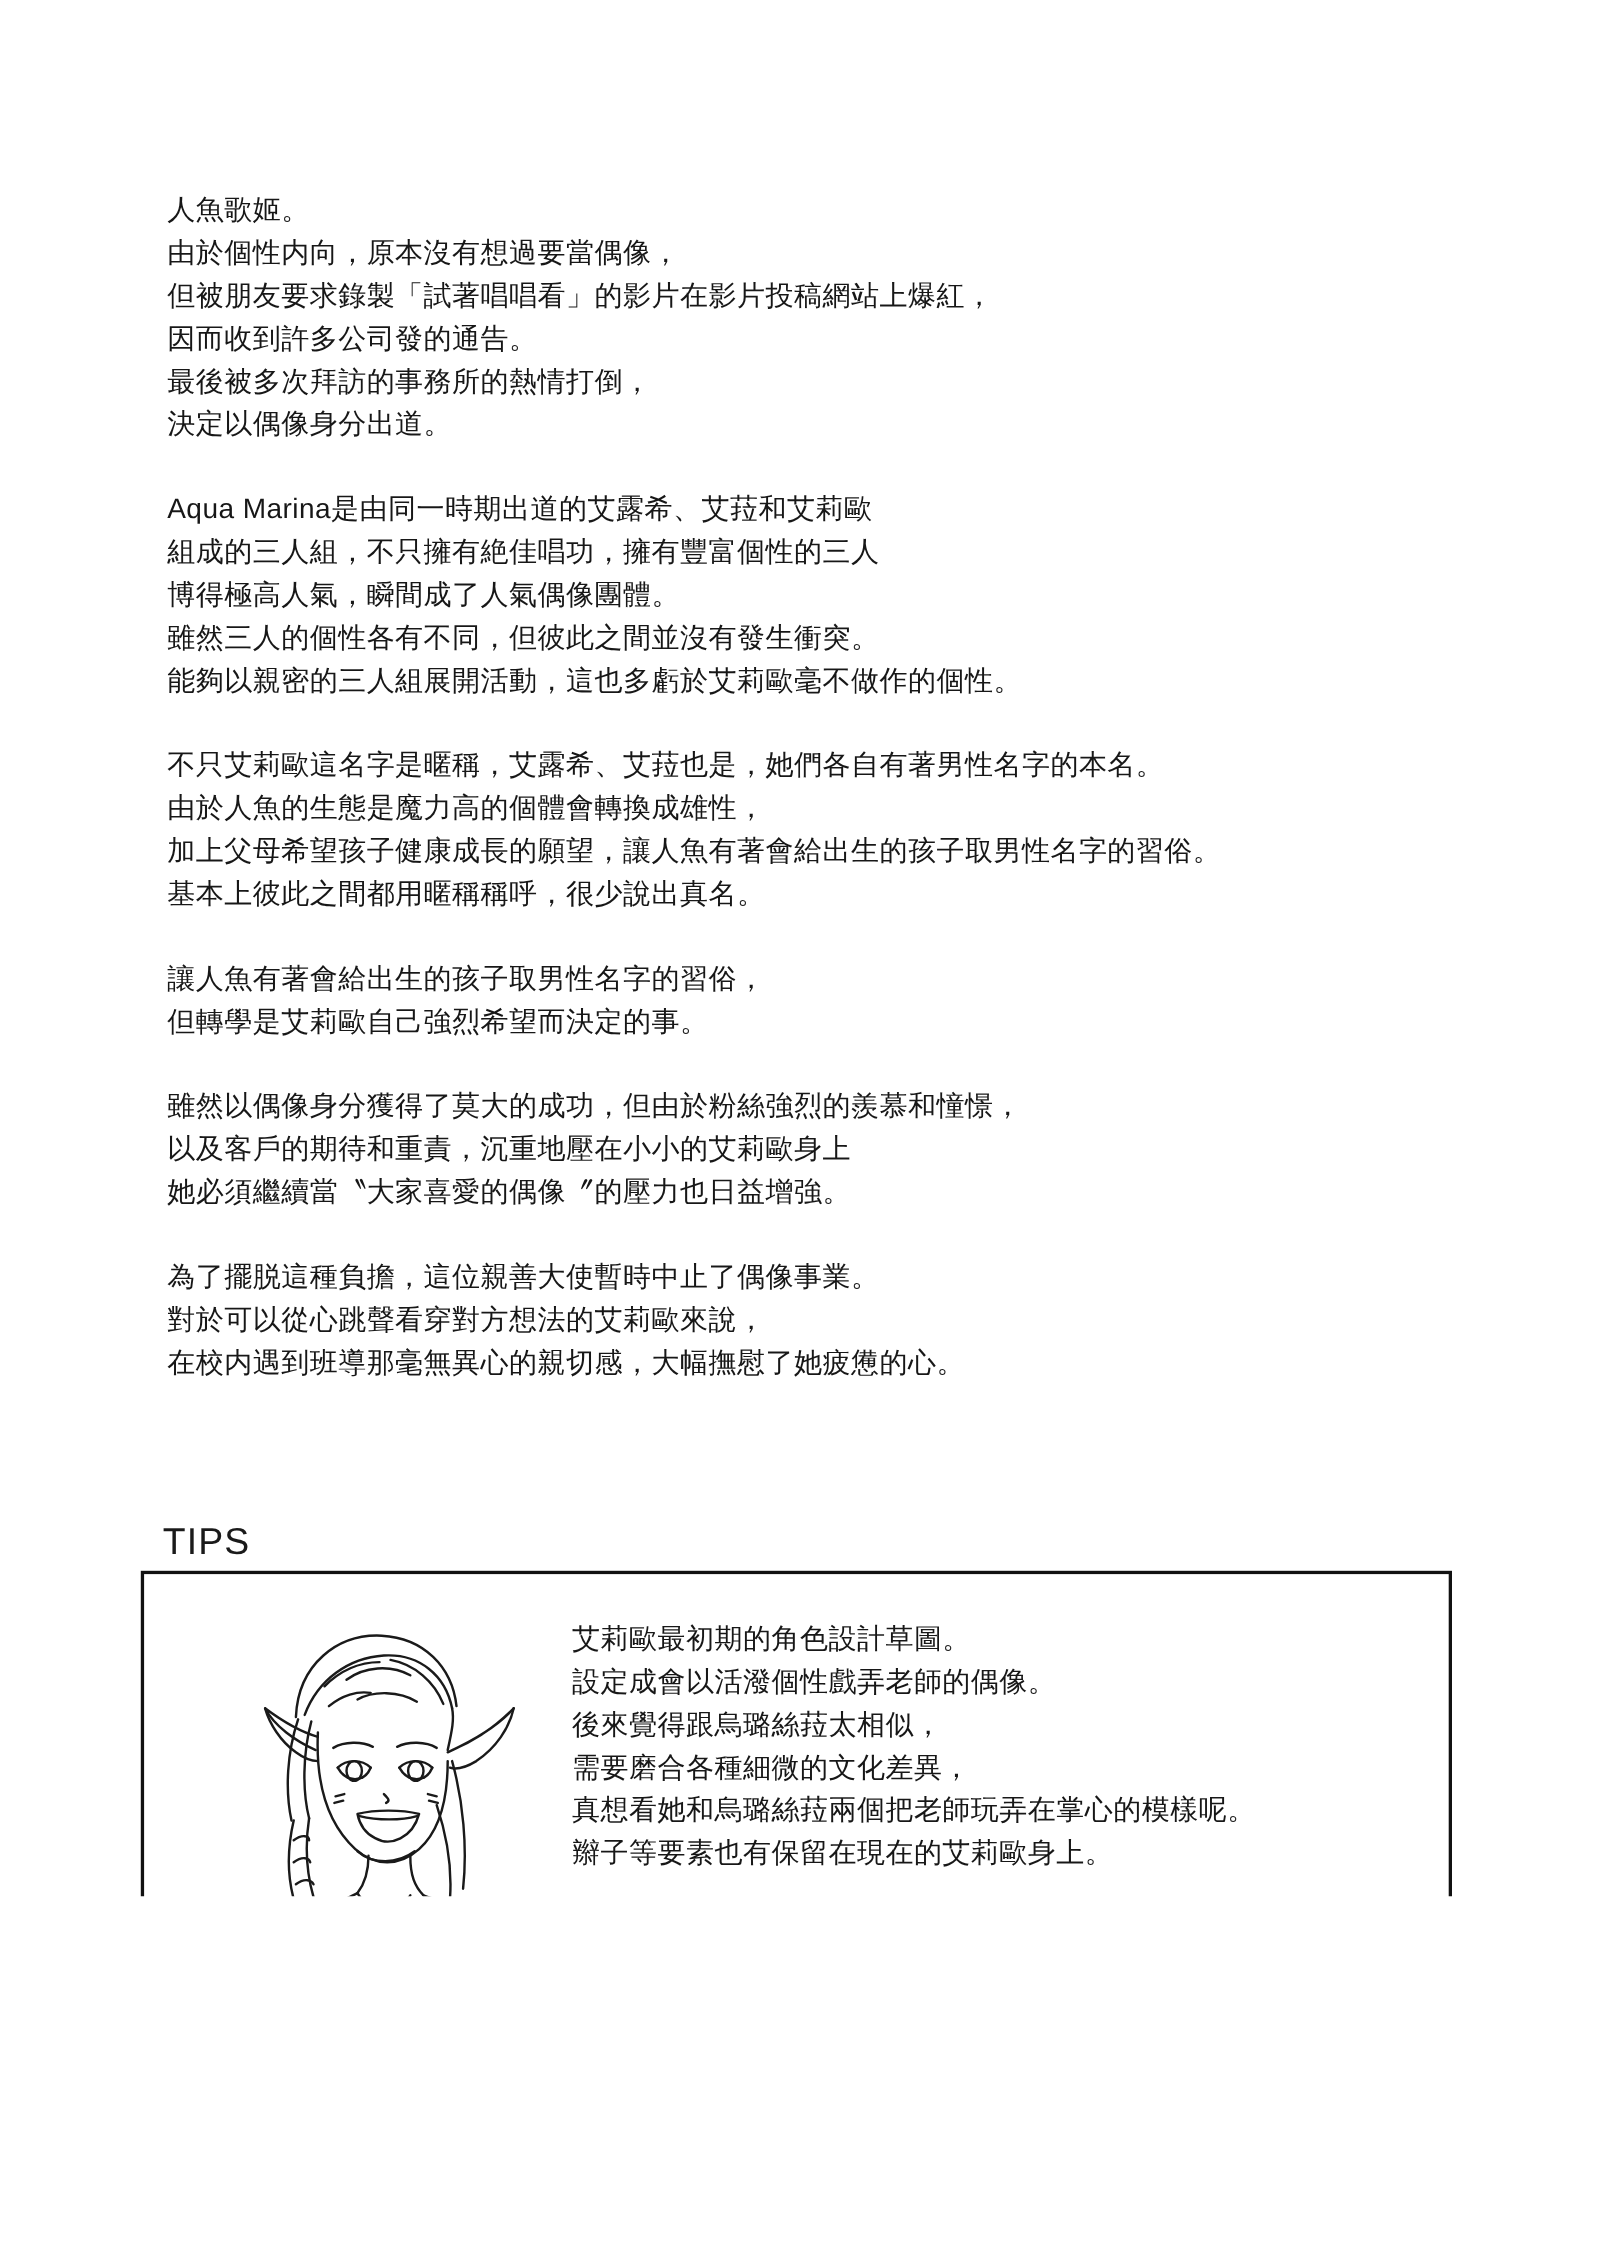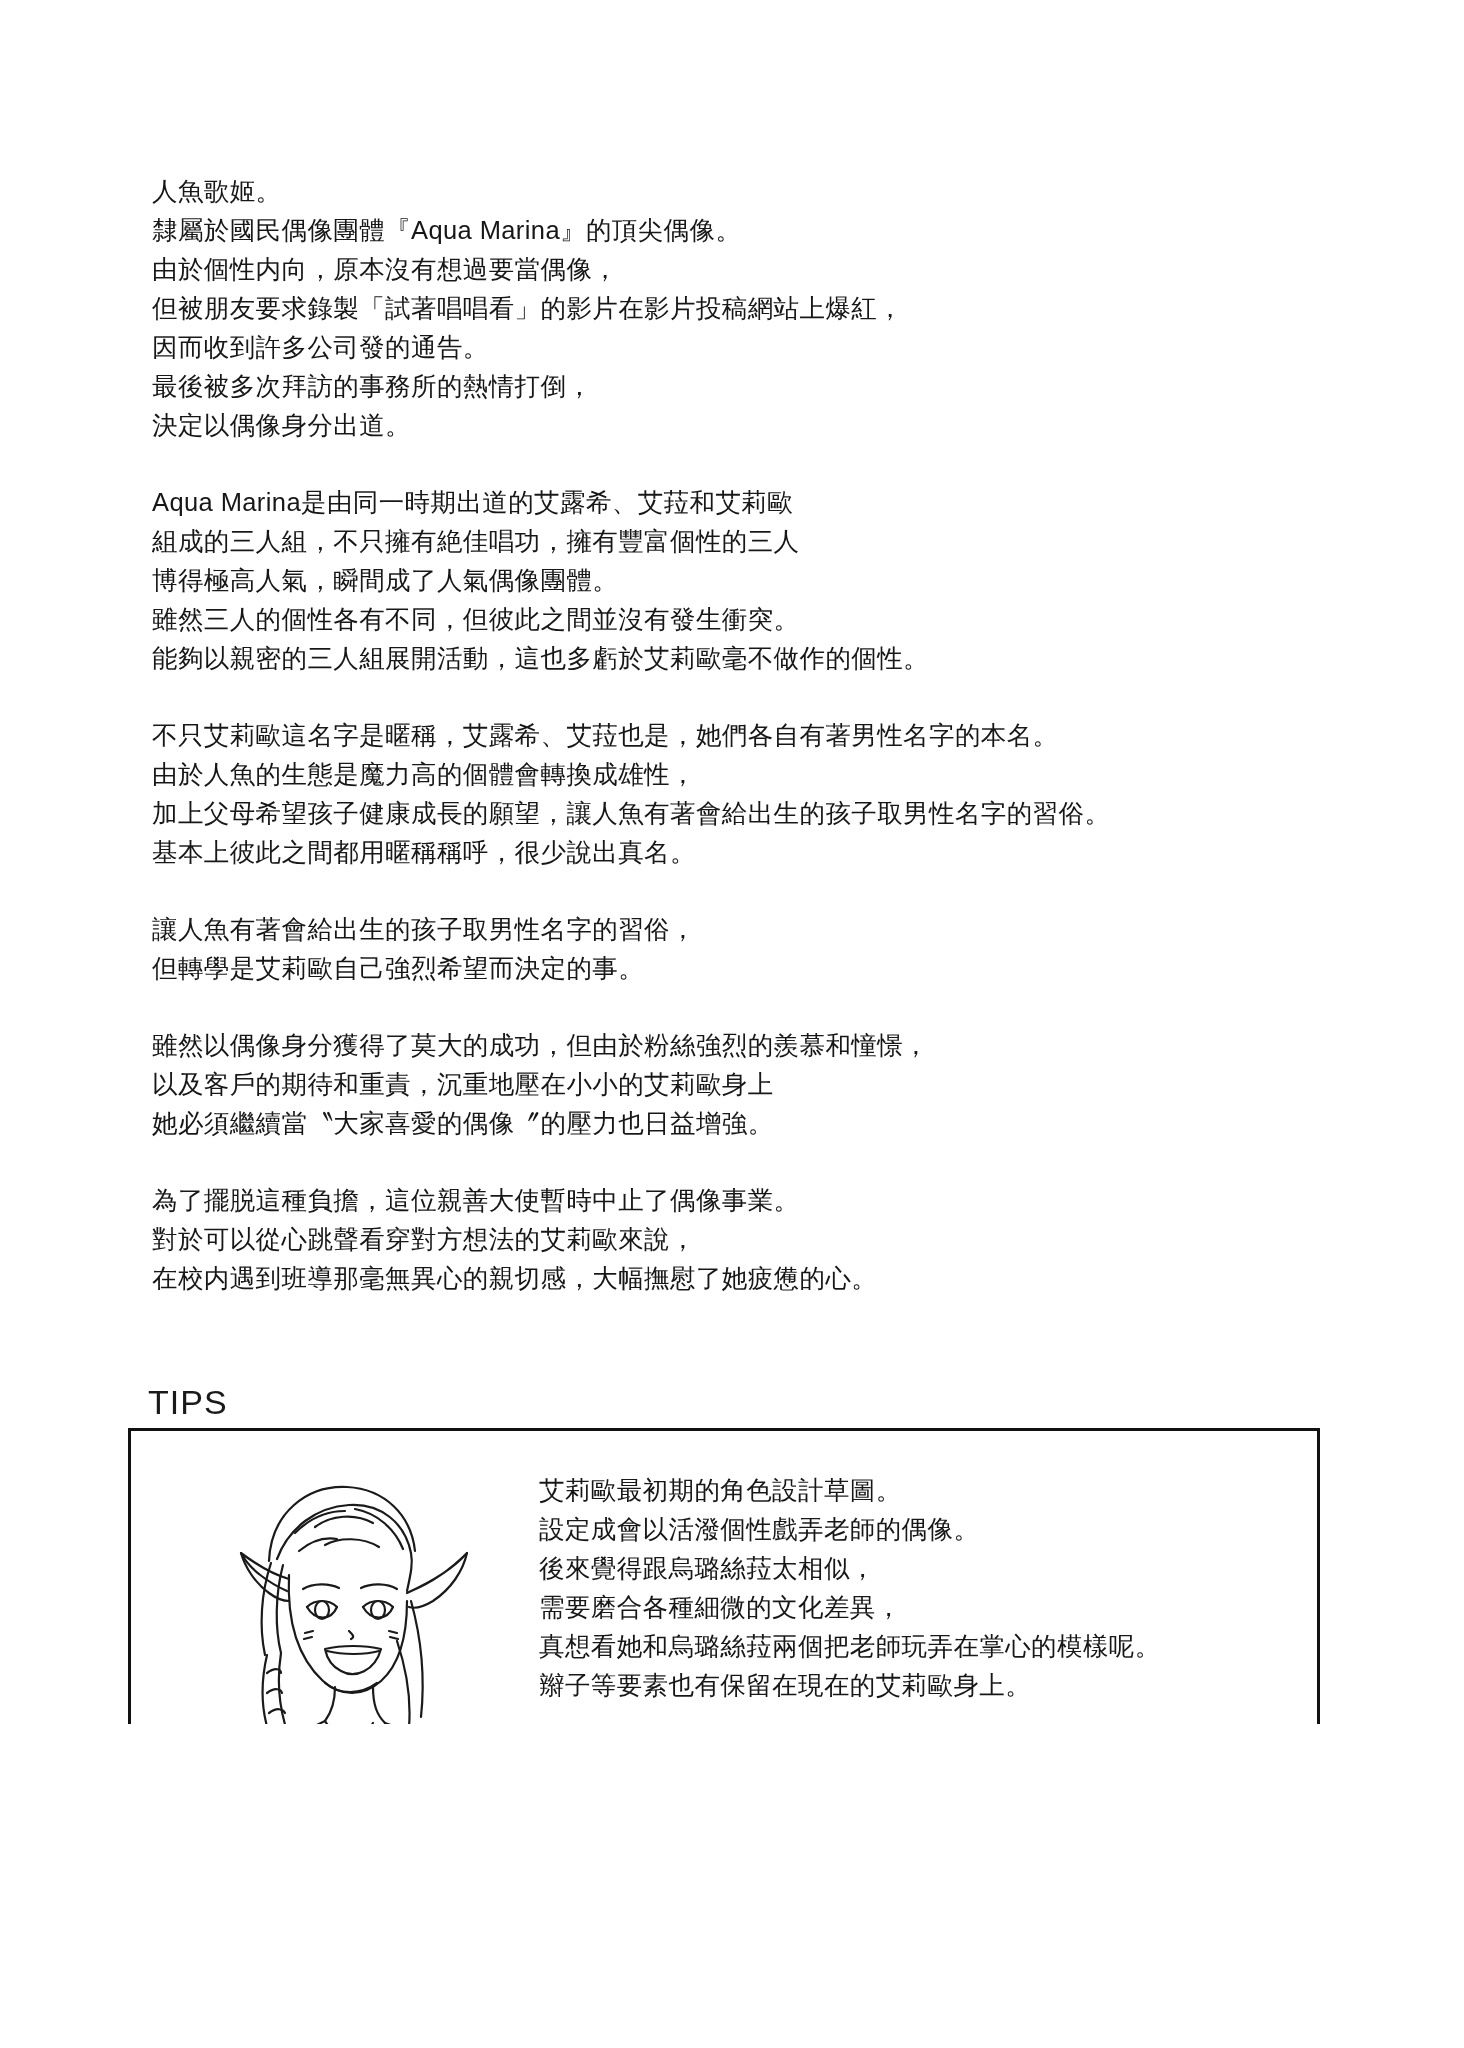--- a/index.html
+++ b/index.html
@@ -65,42 +65,41 @@
     top: 10px;
     width: 350px;
     height: 370px;
     overflow: hidden;
   }
   .sketch svg {
     display: block;
   }
   .tips-text {
     position: absolute;
-    left: 408px;
+    left: 389px;
     top: 40px;
     width: 760px;
   }
   .tips-line {
     font-size: 25.5px;
     line-height: 39px;
     letter-spacing: 0.4px;
     white-space: pre;
     color: #171717;
   }
 </style>
 </head>
 <body>
 
 <div class="page">
 
   <div class="body-block">
 
     <div class="para">
       <div class="line">人魚歌姬。</div>
-      <div class="line">隸屬於國民偶像團體『Aqua Marina』的頂尖偶像。</div>
       <div class="line">由於個性内向，原本沒有想過要當偶像，</div>
       <div class="line">但被朋友要求錄製「試著唱唱看」的影片在影片投稿網站上爆紅，</div>
       <div class="line">因而收到許多公司發的通告。</div>
       <div class="line">最後被多次拜訪的事務所的熱情打倒，</div>
       <div class="line">決定以偶像身分出道。</div>
     </div>
 
     <div class="para">
       <div class="line">Aqua Marina是由同一時期出道的艾露希、艾菈和艾莉歐</div>
       <div class="line">組成的三人組，不只擁有絶佳唱功，擁有豐富個性的三人</div>

